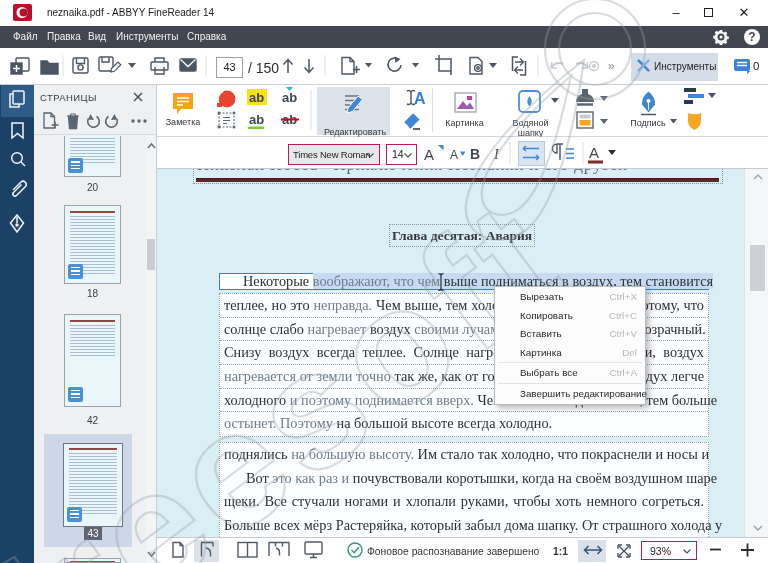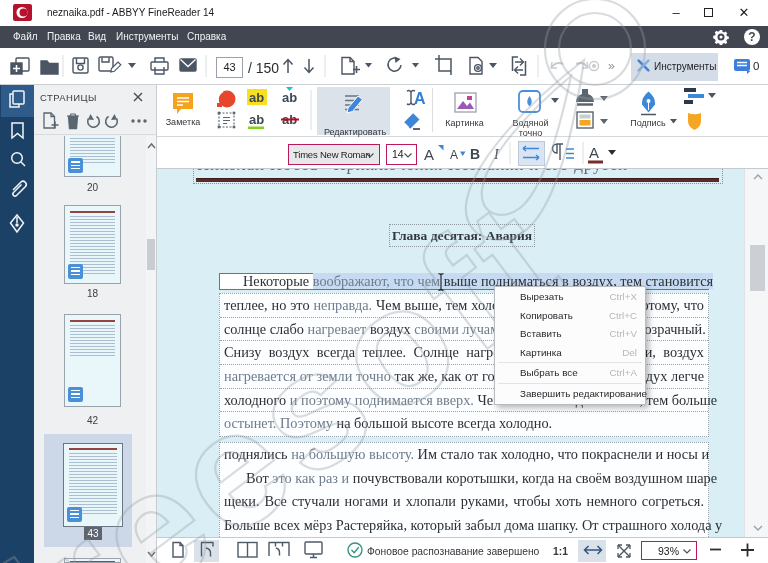--- a/index.html
+++ b/index.html
@@ -243,21 +243,21 @@
   </svg>
 <svg class="abs" style="left:147px;top:550px" width="9" height="8" viewBox="0 0 9 8">
     <path d="M1 2 L4.5 6 L8 2" fill="none" stroke="#6a7076" stroke-width="1.5"></path>
   </svg>
 
 <div class="abs" id="ribbon"></div>
 <div class="abs" id="editbtn"></div>
 <div class="abs rlabel" style="left:162px;top:117px;width:42px">Заметка</div>
 <div class="abs rlabel" style="left:322px;top:127px;width:66px">Редактировать</div>
 <div class="abs rlabel" style="left:443px;top:118px;width:43px">Картинка</div>
-<div class="abs rlabel" style="left:501px;top:118px;width:59px">Водяной точно</div>
+<div class="abs rlabel" style="left:501px;top:118px;width:59px">Водяной шапку</div>
 <div class="abs rlabel" style="left:629px;top:118px;width:38px">Подпись</div>
 <svg class="abs" id="rb-icons" style="left:157px;top:85px" width="611" height="52" viewBox="0 0 611 52">
 <g>
   <path d="M16 8 h20 v16 h-12 l-4 5 v-5 h-4 z" fill="#f6a21d"></path>
   <path d="M20 13 h12 M20 16.5 h12 M20 20 h6" stroke="#fff" stroke-width="1.5"></path>
 </g>
 <g>
   <circle cx="70" cy="14" r="8.5" fill="#e8452f"></circle>
   <path d="M61 17 a9.5 9.5 0 0 1 5 -11" fill="none" stroke="#fff" stroke-width="2"></path>
   <rect x="60" y="18" width="5" height="4" fill="#e8452f"></rect>
@@ -388,21 +388,21 @@
   </svg>
 <svg class="abs" style="left:753px;top:524px" width="10" height="8" viewBox="0 0 10 8">
     <path d="M1 2 L5 6 L9 2" fill="none" stroke="#9aa1a8" stroke-width="1.4"></path>
   </svg>
 
 <div class="abs" id="status">
   <div class="stile" style="left:37px;width:25px"></div>
   <div class="stile" style="left:578px;left:421px"></div>
   <span class="abs" style="left:210px;top:8px">Фоновое распознавание завершено</span>
   <span class="abs" style="left:396px;top:8px;font-weight:bold">1:1</span>
-  <div class="abs combo" style="left:484px;top:3px;width:56px;height:19px;background:#fff;padding-left:16px">93%<svg width="8" height="5" style="position:absolute;right:5px;top:7px" viewBox="0 0 8 5">
+  <div class="abs combo" style="left:484px;top:3px;width:56px;height:19px;background:#fff;padding-left:8px">93%<svg width="8" height="5" style="position:absolute;right:5px;top:7px" viewBox="0 0 8 5">
         <path d="M0.5 0.5 L4 4 L7.5 0.5" fill="none" stroke="#4a5057" stroke-width="1.2"></path>
       </svg></div>
 </div>
 <svg class="abs" id="st-icons" style="left:157px;top:537px" width="611" height="26" viewBox="0 0 611 26">
 <g fill="none" stroke="#4d5a68" stroke-width="1.4">
   <path d="M16 5.5 h7 l3 3 v11.5 h-10 z"></path>
   <path d="M23 5.5 v3 h3"></path>
   <path d="M44 5.5 h12.5 M44.5 5.5 v14 M56 5.5 v4 M49 11 q4.5 1 4.5 5 v3.5"></path>
   <rect x="81" y="5.5" width="19" height="14.5"></rect>
   <line x1="90.5" y1="5.5" x2="90.5" y2="20"></line>

